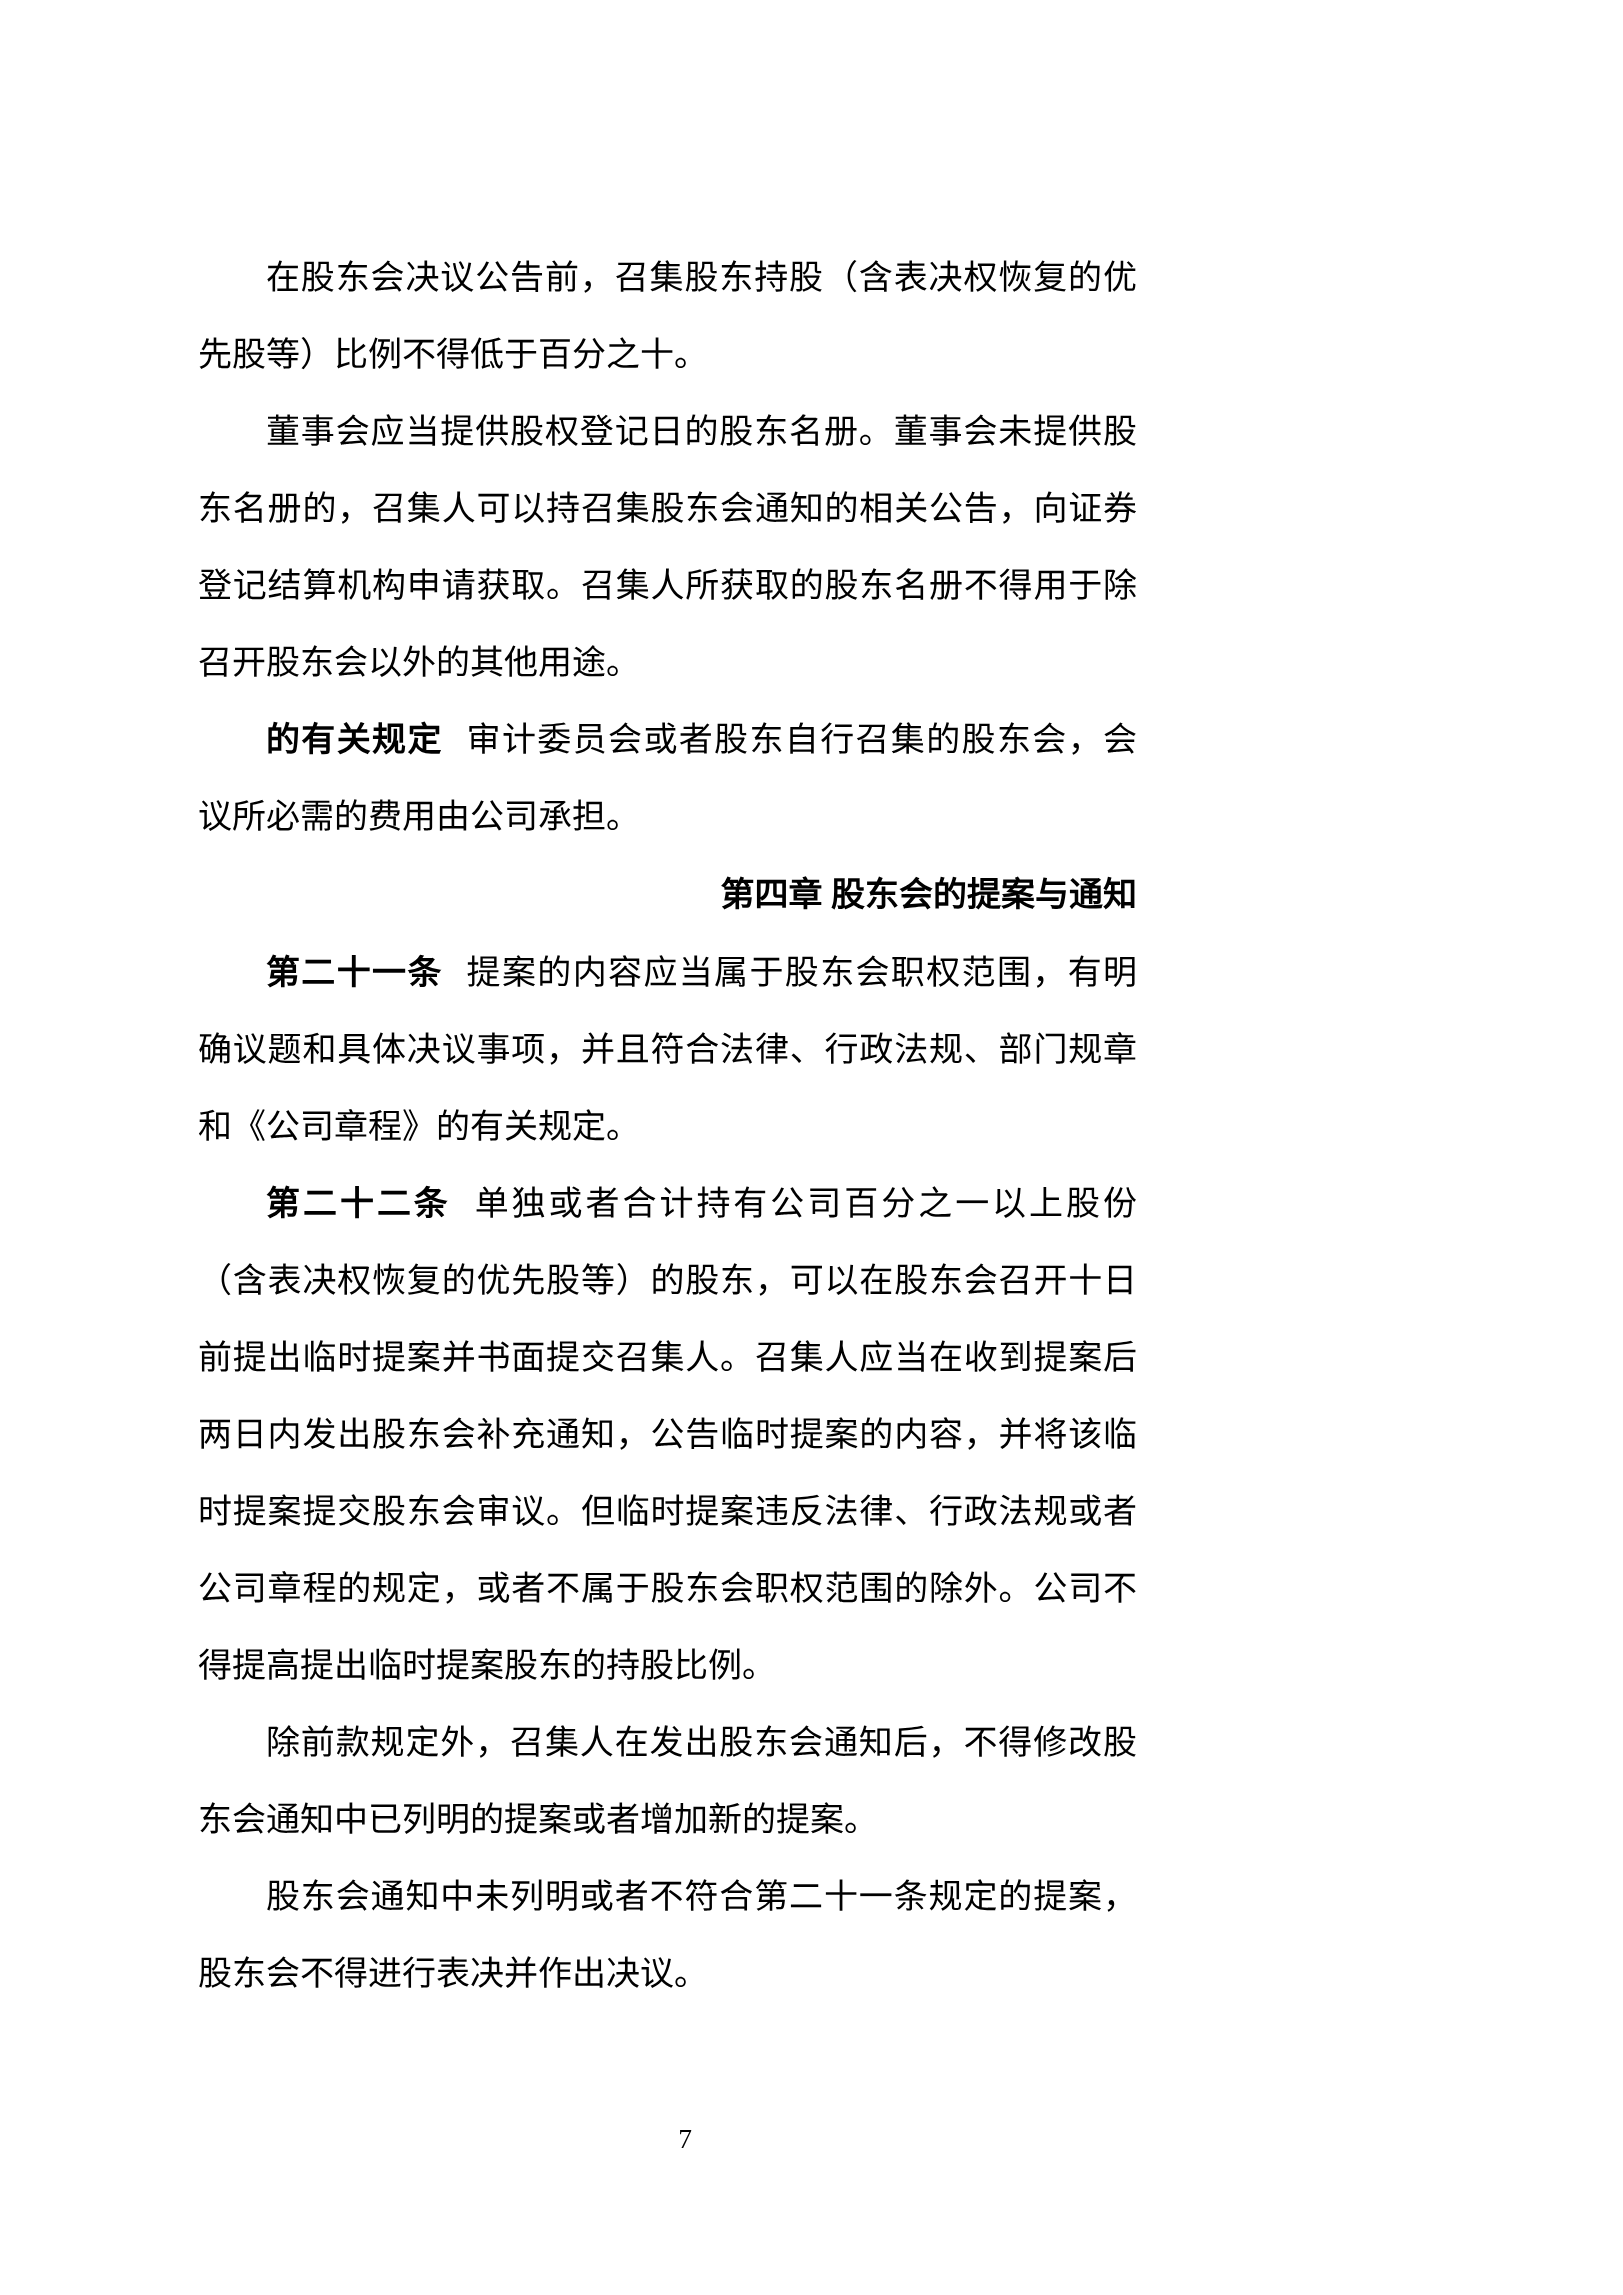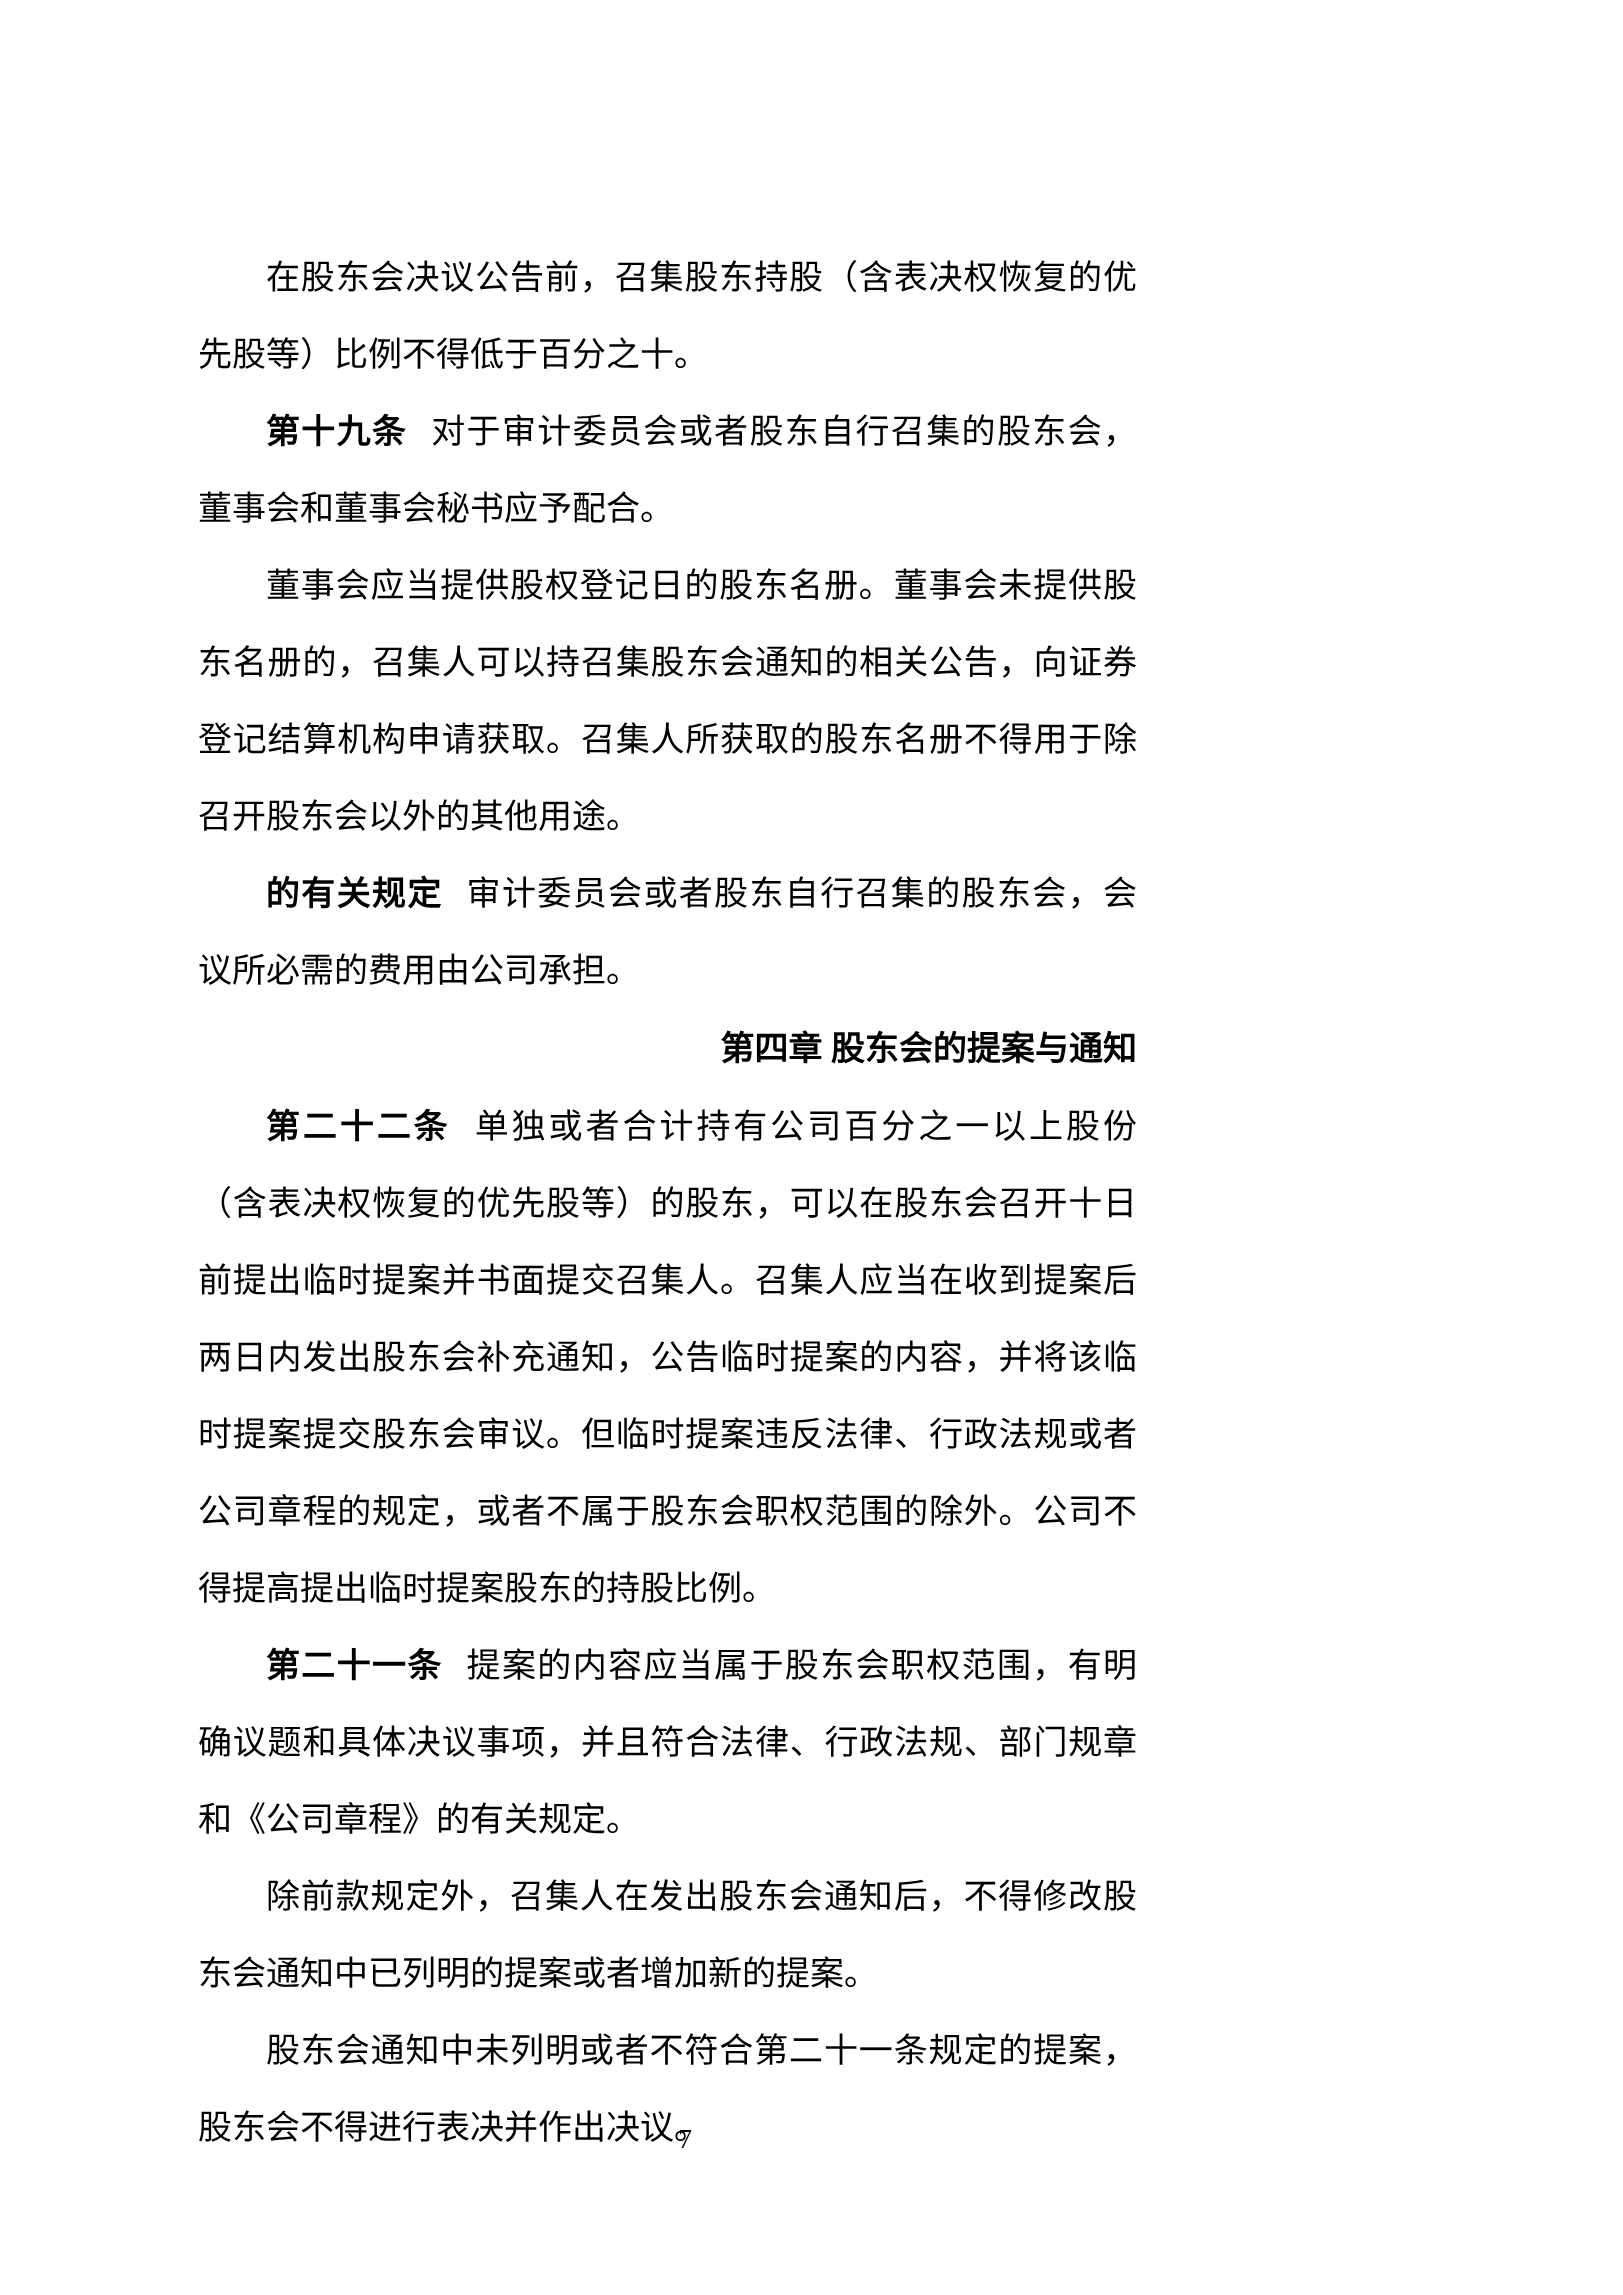--- a/index.html
+++ b/index.html
@@ -47,24 +47,23 @@
     font-size: 27.5px;
     line-height: 1;
   }
 </style>
 </head>
 <body>
 
 <div class="page">
   <div>
       <p class="para"><span>在股东会决议公告前，召集股东持股（含表决权恢复的优先股等）比例不得低于百分之十。</span></p>
-      <p class="para"><b class="article-label">第十九条</b><span>对于审计委员会或者股东自行召集的股东会，董事会和董事会秘书应予配合。</span></p>
       <p class="para"><span>董事会应当提供股权登记日的股东名册。董事会未提供股东名册的，召集人可以持召集股东会通知的相关公告，向证券登记结算机构申请获取。召集人所获取的股东名册不得用于除召开股东会以外的其他用途。</span></p>
       <p class="para"><b class="article-label">的有关规定</b><span>审计委员会或者股东自行召集的股东会，会议所必需的费用由公司承担。</span></p>
       <h2 class="chapter-heading">第四章 股东会的提案与通知</h2>
+      <p class="para"><b class="article-label">第二十一条</b><span>提案的内容应当属于股东会职权范围，有明确议题和具体决议事项，并且符合法律、行政法规、部门规章和《公司章程》的有关规定。</span></p>
       <p class="para"><b class="article-label">第二十二条</b><span>单独或者合计持有公司百分之一以上股份（含表决权恢复的优先股等）的股东，可以在股东会召开十日前提出临时提案并书面提交召集人。召集人应当在收到提案后两日内发出股东会补充通知，公告临时提案的内容，并将该临时提案提交股东会审议。但临时提案违反法律、行政法规或者公司章程的规定，或者不属于股东会职权范围的除外。公司不得提高提出临时提案股东的持股比例。</span></p>
-      <p class="para"><b class="article-label">第二十一条</b><span>提案的内容应当属于股东会职权范围，有明确议题和具体决议事项，并且符合法律、行政法规、部门规章和《公司章程》的有关规定。</span></p>
       <p class="para"><span>除前款规定外，召集人在发出股东会通知后，不得修改股东会通知中已列明的提案或者增加新的提案。</span></p>
       <p class="para"><span>股东会通知中未列明或者不符合第二十一条规定的提案，股东会不得进行表决并作出决议。</span></p>
     </div>
   <div class="page-number">7</div>
 </div>
 
 
 </body></html>

